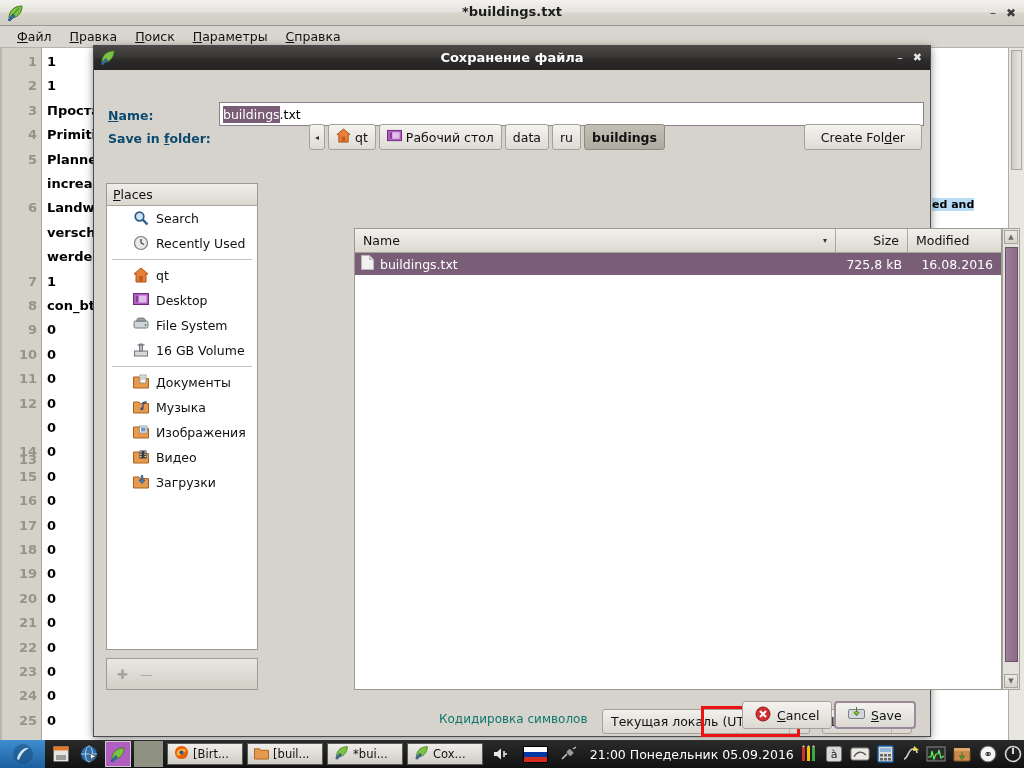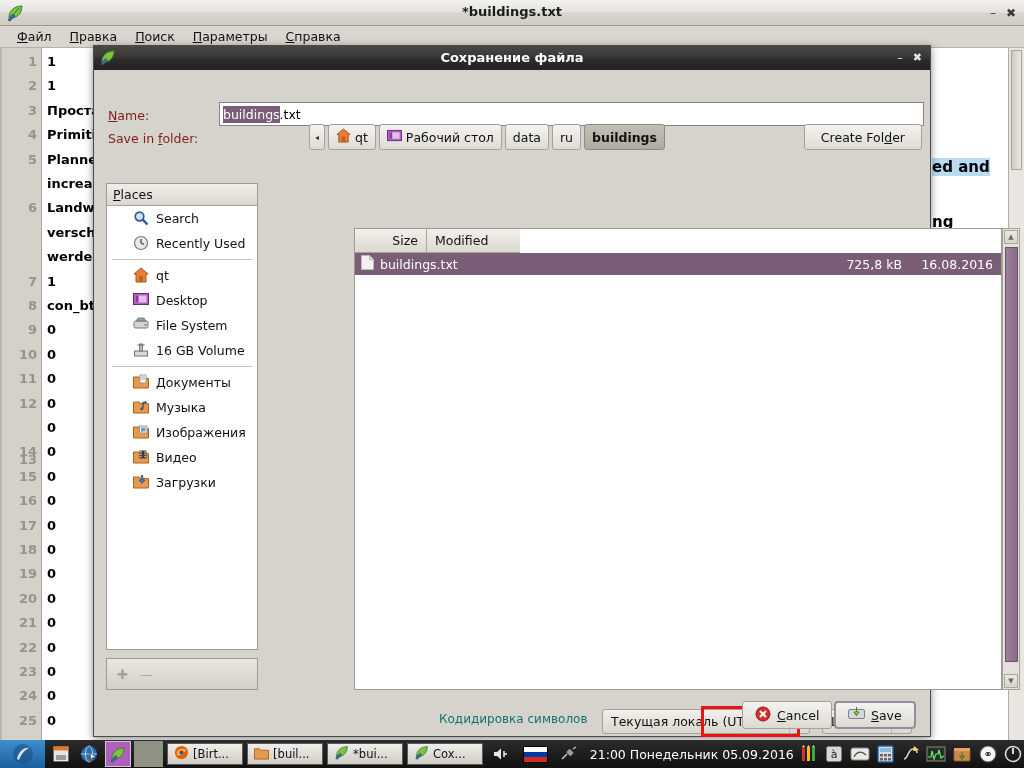--- a/index.html
+++ b/index.html
@@ -65,21 +65,21 @@
   #codearea {
     position: absolute; left: 41px; top: 0; right: 0; height: 692px;
     background: #fff; overflow: hidden;
   }
   .cline {
     position: absolute; left: 4px;
     font-weight: bold; font-size: 13px; color: #000; white-space: pre;
   }
   .cright {
     position: absolute;
-    font-weight: bold; font-size: 15px; color: #000; white-space: pre;
+    font-weight: bold; font-size: 11px; color: #000; white-space: pre; margin-top: 40px;
   }
   .sel-hl { background: #b8dcf4; }
 
   #editor-vscroll {
     position: absolute; right: 0; top: 48px; width: 16px; height: 692px;
     background: #e8e6e0; border-left: 1px solid #b0ada5;
   }
   #editor-vscroll .thumb {
     position: absolute; left: 2px; top: 2px; width: 11px; height: 120px;
     background: linear-gradient(to right,#cfccc4,#e8e6e0);
@@ -104,21 +104,21 @@
   #dlg-wincontrols {
     position: absolute; right: 8px; top: 4px; height: 16px;
     display: flex; align-items: center; gap: 10px;
     font-size: 11px; color: #e8e8e8;
   }
 
   .dlg-row-name {
     position: absolute; left: 0; top: 24px; width: 100%; height: 40px;
   }
   .lbl {
-    position: absolute; font-size: 12.5px; color: #7f1d1d;
+    position: absolute; font-size: 12.5px; color: #0c4a6e; font-weight: bold;
   }
   .lbl u { text-decoration: underline; }
 
   #name-field {
     position: absolute; left: 125px; top: 32px; width: 705px; height: 24px;
     background: #ffffff; border: 1px solid #8a7f8c;
     display: flex; align-items: center; padding: 0 3px;
     font-size: 12.5px; color: #000;
   }
   #name-sel {
@@ -583,20 +583,24 @@
     </div>
   </div>
 
   <div id="places-tools">
     <span>✚</span>
     <span>—</span>
   </div>
 
   <div id="filelist">
     <div id="fl-header">
+      <div class="fh name">
+        <span>Name</span>
+        <span class="sortarrow">▾</span>
+      </div>
       <div class="fh size">
         <span>Size</span>
       </div>
       <div class="fh mod">
         <span>Modified</span>
       </div>
     </div>
 
     <div class="frow">
       <div class="fn">

